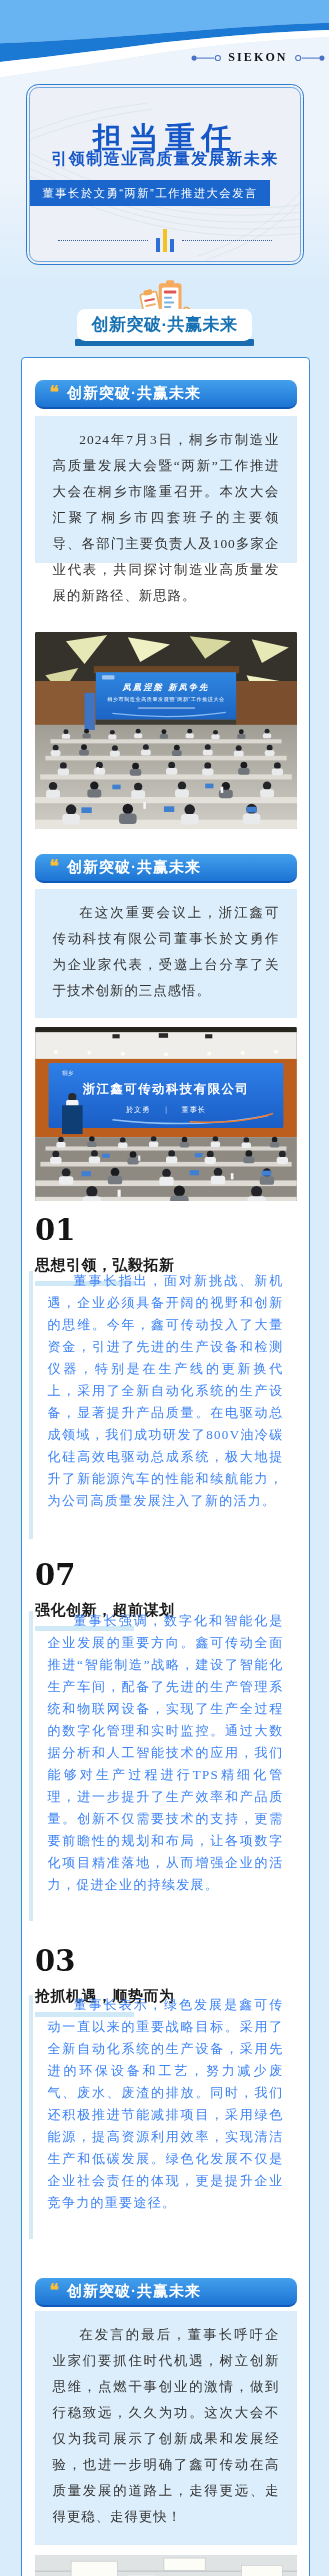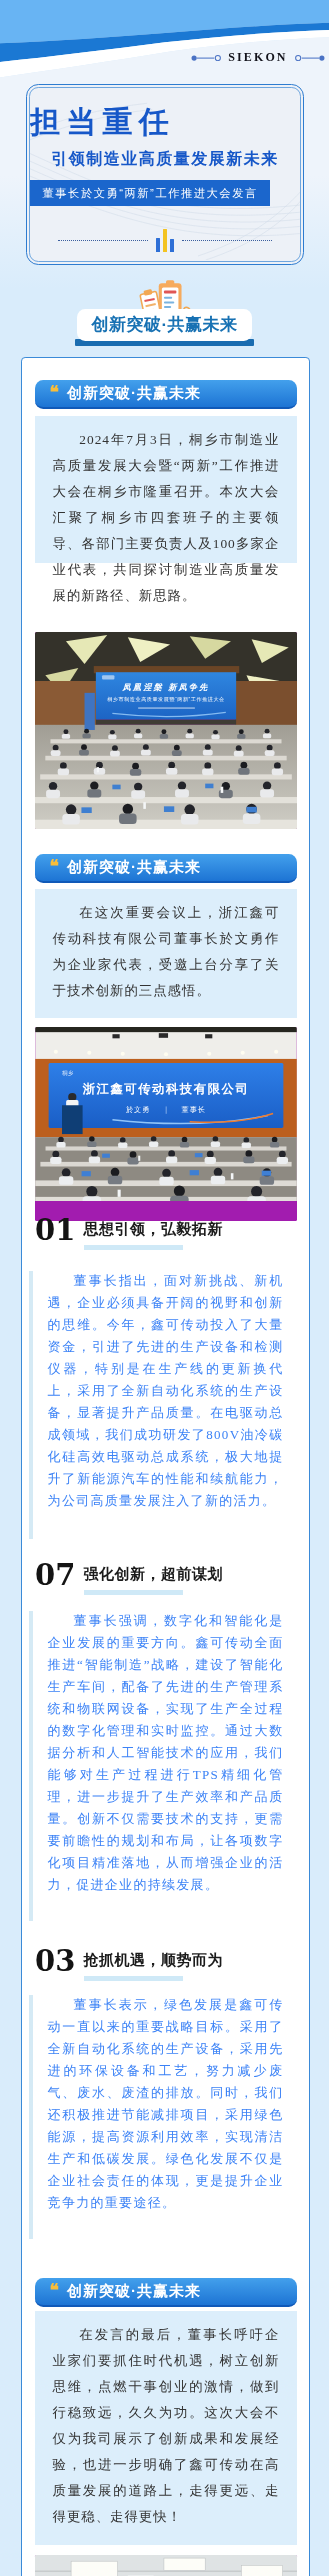--- a/index.html
+++ b/index.html
@@ -13,21 +13,21 @@
          font-family:"Liberation Serif","DejaVu Serif",serif;font-weight:bold;
          font-size:12px;letter-spacing:2.1px;color:#14141c;}
   .brand .deco{display:inline-block;vertical-align:middle;margin:0 5.2px;}
 
   
   .banner{position:absolute;left:26px;top:84px;width:278px;height:181px;
           border:1.5px solid #2e7cd0;border-radius:12.4px;background:#edf1f7;box-sizing:border-box;}
   .banner-in{position:absolute;inset:2.1px;border:1px solid #6ea6df;border-radius:9.3px;
              overflow:hidden;background:#edf1f7;}
   .b-deco{position:absolute;inset:0;pointer-events:none;}
-  .b-title{position:absolute;top:14px;left:0;width:100%;
+  .b-title{position:absolute;top:30px;left:0;width:100%;text-align:center;
            font-size:30px;font-weight:bold;color:#1657c8;letter-spacing:6.2px;}
   .b-sub{position:absolute;top:61px;left:0;width:100%;text-align:center;
          font-size:16px;font-weight:bold;color:#1657c8;letter-spacing:1.5px;}
   .b-badge-row{position:absolute;top:92px;left:0;width:100%;}
   .b-badge{display:inline-block;background:#1b66cc;color:#ffffff;font-size:11.3px;
            letter-spacing:1.5px;padding:5.7px 12.4px;font-weight:500;}
   .b-foot{position:absolute;top:140px;left:0;width:100%;display:flex;align-items:center;
           justify-content:center;gap:7.2px;}
   .dots{width:90px;height:0;border-top:1.5px dotted #3c5f9e;}
   .bars{display:flex;align-items:flex-end;gap:2.6px;height:24px;}
@@ -49,23 +49,23 @@
         border:1px solid #3a8ad8;border-radius:4.1px;box-sizing:border-box;}
   .qbar{position:absolute;left:13.4px;width:262px;height:29px;border-radius:8.2px;
         background:linear-gradient(180deg,#43a0ec,#1d74d4);border-bottom:2.6px solid #1059b8;
         display:flex;align-items:center;padding-left:14.4px;box-sizing:border-box;}
   .qbar .q{color:#f8bd3b;font-size:17.5px;font-weight:bold;margin-right:8.2px;margin-top:-2.1px;}
   .qbar .qt{color:#ffffff;font-size:15px;font-weight:bold;letter-spacing:1px;}
   .panel{position:absolute;left:13.4px;width:262px;background:#dceefb;box-sizing:border-box;
          padding:11.3px 17.5px 0 17.5px;}
   .panel p{margin:0;font-family:"Liberation Serif","DejaVu Serif",serif;color:#333333;
            font-size:13.4px;line-height:26px;letter-spacing:1px;text-align:justify;text-indent:2em;}
-  .photo{position:absolute;left:13.4px;width:262px;overflow:hidden;border-radius:1.5px;background:#a21caf;}
-
-  .sec-head{position:absolute;left:13.4px;display:flex;align-items:flex-start;gap:8.2px;}
+  .photo{position:absolute;left:13.4px;width:262px;overflow:hidden;border-radius:1.5px;background:#737373;}
+
+  .sec-head{position:absolute;left:13.4px;display:flex;align-items:flex-start;gap:8.2px;flex-direction:column;}
   .sec-head .num{font-family:"DejaVu Serif","Liberation Serif",serif;font-weight:bold;
                  font-size:29px;line-height:0.95;color:#141414;}
   .sec-head .t{font-size:15px;font-weight:bold;color:#1b1b1b;letter-spacing:0.5px;margin-top:3px;}
   .sec-head .ul{width:99px;height:4.6px;background:#cfe9f7;margin-top:6.2px;}
   .accent{position:absolute;left:7.7px;width:3.6px;background:#d5eaf5;}
   .sec-par{position:absolute;left:26px;width:236px;margin:0;
            font-family:"Liberation Serif","DejaVu Serif",serif;color:#3b82f6;
            font-size:13px;line-height:22px;letter-spacing:1.3px;text-align:justify;text-indent:2em;}
 </style>
 </head>
@@ -261,21 +261,21 @@
 
     <div class="qbar" style="top:496px">
       <span class="q">❝</span>
       <span class="qt">创新突破·共赢未来</span>
     </div>
 
     <div class="panel" style="top:531px;height:129px">
       <p>在这次重要会议上，浙江鑫可传动科技有限公司董事长於文勇作为企业家代表，受邀上台分享了关于技术创新的三点感悟。</p>
     </div>
 
-    <div class="photo" style="top:669px;height:194px">
+    <div class="photo" style="top:669px;height:174px">
       <svg width="262" height="174" viewBox="0 0 508 338">
         <defs>
           <linearGradient id="scr2" x1="0" y1="0" x2="0" y2="1">
               <stop offset="0" stop-color="#2e7fe8"></stop>
               <stop offset="1" stop-color="#1a5ec6"></stop>
             </linearGradient>
           <g id="q1">
               <circle cx="0" cy="-8" r="6" fill="#23242a"></circle>
               <rect x="-10" y="-3" width="20" height="12" rx="4" fill="#eceef0"></rect>
             </g>

